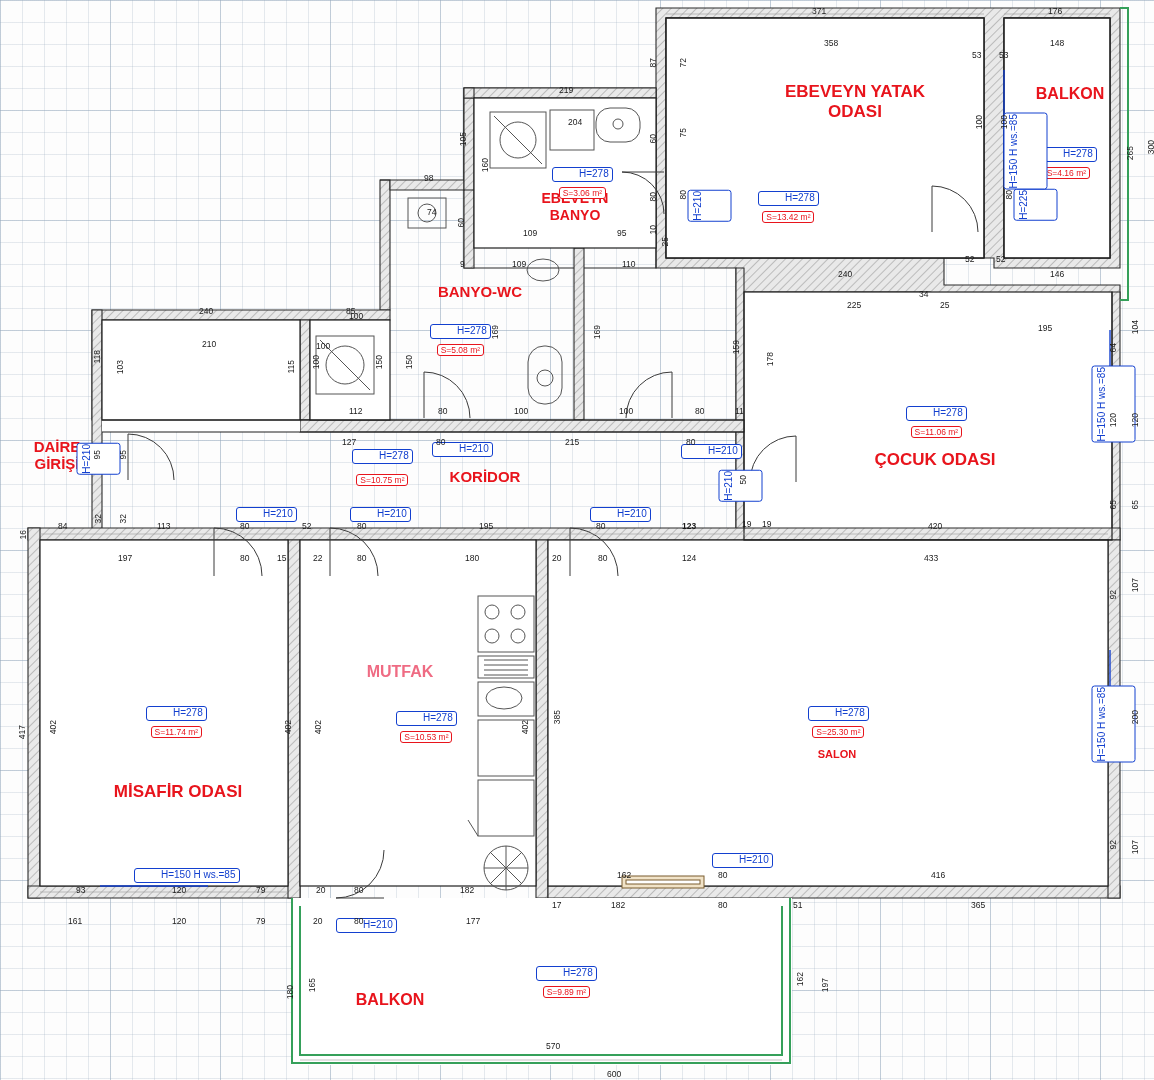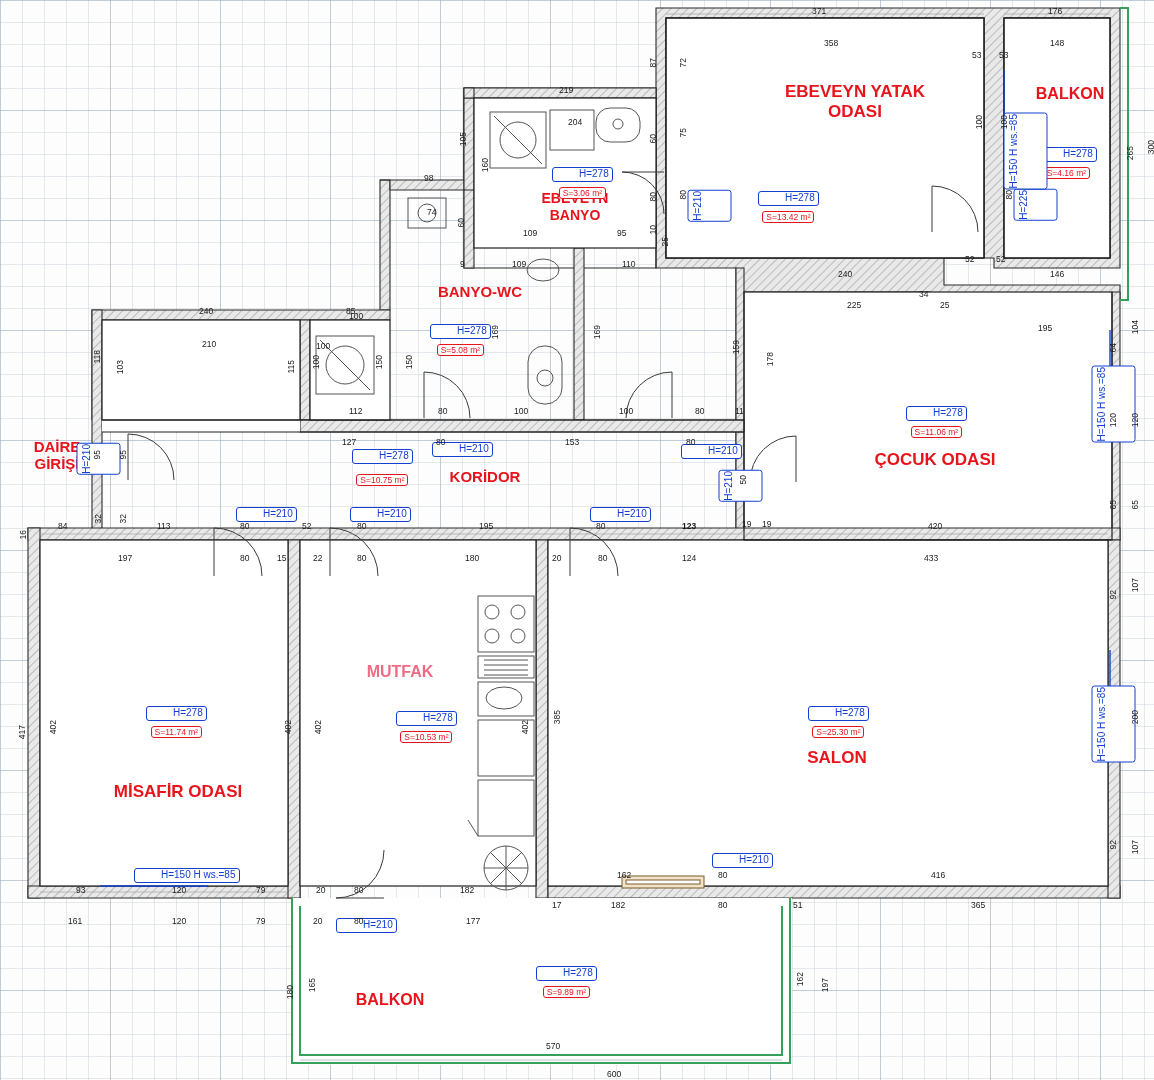--- a/index.html
+++ b/index.html
@@ -283,21 +283,21 @@
       <div class="room-label" style="left: 700px; top: 82px; width: 310px; font-size: 17px;">EBEVEYN YATAK
 ODASI</div>
       <div class="room-label" style="left: 1010px; top: 84px; width: 120px; font-size: 16px;">BALKON</div>
       <div class="room-label" style="left: 490px; top: 190px; width: 170px; font-size: 14px;">EBEVEYN
 BANYO</div>
       <div class="room-label" style="left: 400px; top: 283px; width: 160px; font-size: 15px;">BANYO-WC</div>
       <div class="room-label" style="left: 840px; top: 450px; width: 190px; font-size: 17px;">ÇOCUK ODASI</div>
       <div class="room-label" style="left: 415px; top: 468px; width: 140px; font-size: 15px;">KORİDOR</div>
       <div class="room-label" style="left: 78px; top: 782px; width: 200px; font-size: 17px;">MİSAFİR ODASI</div>
       <div class="room-label pink" style="left: 340px; top: 662px; width: 120px; font-size: 16px;">MUTFAK</div>
-      <div class="room-label" style="left: 772px; top: 748px; width: 130px; font-size: 17px;">SALON</div>
+      <div class="room-label" style="left: 772px; top: 748px; width: 130px; font-size: 11px;">SALON</div>
       <div class="room-label" style="left: 330px; top: 990px; width: 120px; font-size: 16px;">BALKON</div>
     </div>
   <div id="tags">
       <div style="position: absolute; left: 552px; top: 163px; text-align: center;"><div class="tag blue" style="position: static; display: inline-block;">H=278</div><br><div class="tag red" style="position: static; display: inline-block; margin-top: 3px;">S=3.06 m²</div></div>
       <div style="position: absolute; left: 758px; top: 187px; text-align: center;"><div class="tag blue" style="position: static; display: inline-block;">H=278</div><br><div class="tag red" style="position: static; display: inline-block; margin-top: 3px;">S=13.42 m²</div></div>
       <div style="position: absolute; left: 1036px; top: 143px; text-align: center;"><div class="tag blue" style="position: static; display: inline-block;">H=278</div><br><div class="tag red" style="position: static; display: inline-block; margin-top: 3px;">S=4.16 m²</div></div>
       <div style="position: absolute; left: 430px; top: 320px; text-align: center;"><div class="tag blue" style="position: static; display: inline-block;">H=278</div><br><div class="tag red" style="position: static; display: inline-block; margin-top: 3px;">S=5.08 m²</div></div>
       <div style="position: absolute; left: 906px; top: 402px; text-align: center;"><div class="tag blue" style="position: static; display: inline-block;">H=278</div><br><div class="tag red" style="position: static; display: inline-block; margin-top: 3px;">S=11.06 m²</div></div>
       <div style="position: absolute; left: 352px; top: 445px; text-align: center;"><div class="tag blue" style="position: static; display: inline-block;">H=278</div><br><div class="tag red" style="position: static; display: inline-block; margin-top: 10px;">S=10.75 m²</div></div>
       <div style="position: absolute; left: 146px; top: 702px; text-align: center;"><div class="tag blue" style="position: static; display: inline-block;">H=278</div><br><div class="tag red" style="position: static; display: inline-block; margin-top: 3px;">S=11.74 m²</div></div>
@@ -350,21 +350,21 @@
       <div class="dim" style="left: 349px; top: 311px;">100</div>
       <div class="dim" style="left: 316px; top: 341px;">100</div>
       <div class="dim" style="left: 349px; top: 406px;">112</div>
       <div class="dim" style="left: 438px; top: 406px;">80</div>
       <div class="dim" style="left: 514px; top: 406px;">100</div>
       <div class="dim" style="left: 619px; top: 406px;">100</div>
       <div class="dim" style="left: 695px; top: 406px;">80</div>
       <div class="dim" style="left: 735px; top: 406px;">11</div>
       <div class="dim" style="left: 342px; top: 437px;">127</div>
       <div class="dim" style="left: 436px; top: 437px;">80</div>
-      <div class="dim" style="left: 565px; top: 437px;">153</div>
+      <div class="dim" style="left: 565px; top: 437px;">215</div>
       <div class="dim" style="left: 686px; top: 437px;">80</div>
       <div class="dim" style="left: 58px; top: 521px;">84</div>
       <div class="dim" style="left: 157px; top: 521px;">113</div>
       <div class="dim" style="left: 240px; top: 521px;">80</div>
       <div class="dim" style="left: 302px; top: 521px;">52</div>
       <div class="dim" style="left: 357px; top: 521px;">80</div>
       <div class="dim" style="left: 479px; top: 521px;">195</div>
       <div class="dim" style="left: 596px; top: 521px;">80</div>
       <div class="dim" style="left: 682px; top: 521px; font-weight: bold;">123</div>
       <div class="dim" style="left: 928px; top: 521px;">420</div>

